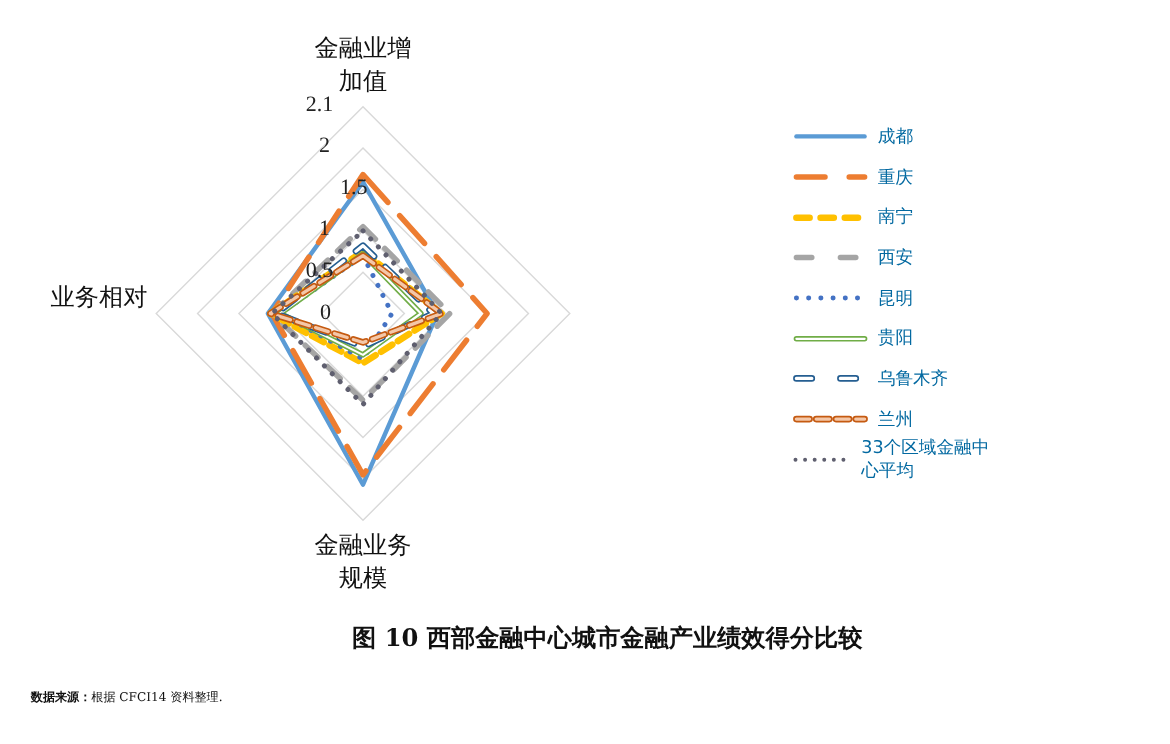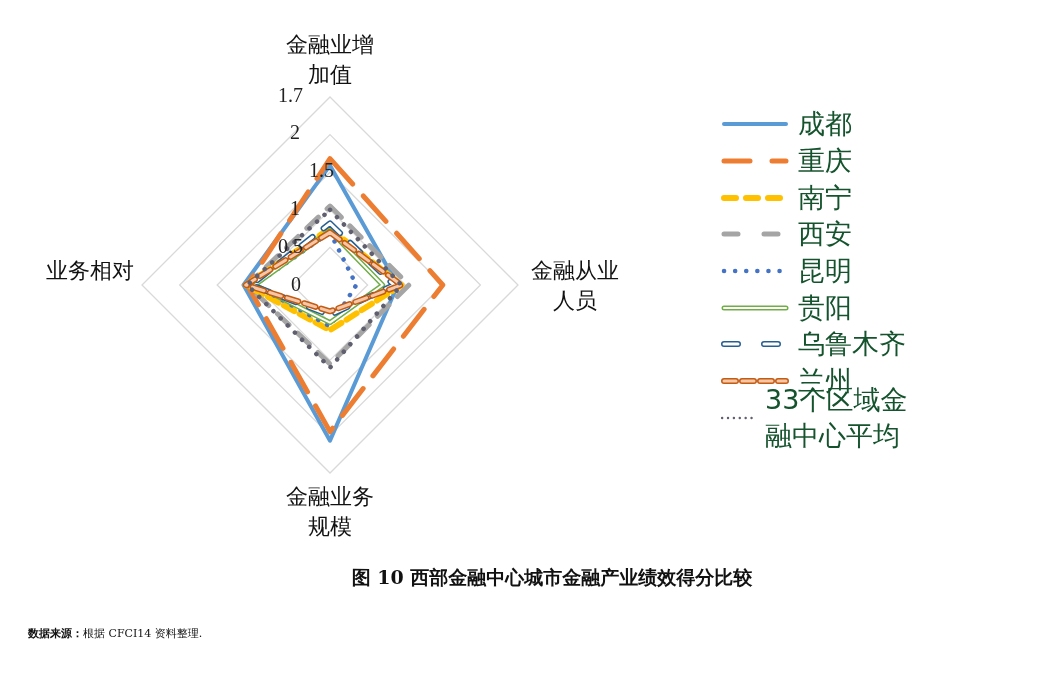--- a/index.html
+++ b/index.html
@@ -4,23 +4,23 @@
 <style>
   html, body { margin:0; padding:0; background:#ffffff; }
   body { width:1064px; height:676px; position:relative; overflow:hidden;
          font-family:"DejaVu Sans", sans-serif; color:#111; }
   #chart { position:absolute; left:0; top:0; width:912px; height:560px; }
   .axis-label { position:absolute; font-size:22px; line-height:30px; text-align:center; color:#111; }
   .tick { position:absolute; font-family:"Liberation Serif", serif; font-size:20px; color:#222; }
   .legend { position:absolute; left:720px; top:106px; }
   .legend-item { display:flex; align-items:center; height:36.7px; }
   .legend-item svg { width:70px; height:14px; margin-right:8px; }
-  .legend-label { font-size:27px; color:#14532d; }
+  .legend-label { font-size:16px; color:#0369a1; }
   .caption { position:absolute; left:0; width:1064px; top:565px; text-align:center;
-             font-family:"DejaVu Serif", serif; font-weight:bold; font-size:19px; padding-left:40px; box-sizing:border-box; }
+             font-family:"DejaVu Serif", serif; font-weight:bold; font-size:22px; padding-left:40px; box-sizing:border-box; }
   .source { position:absolute; left:28px; top:626px; font-family:"DejaVu Serif", serif; font-size:11px; }
   .source b { font-weight:bold; }
 </style>
 </head>
 <body>
 
 <div id="chart">
   <svg id="plot" width="1064" height="560">
       <polygon points="330,247.4 367.6,285 330,322.6 292.4,285" fill="none" stroke="#d9d9d9" stroke-width="1.3"></polygon>
       <polygon points="330,209.8 405.2,285 330,360.2 254.8,285" fill="none" stroke="#d9d9d9" stroke-width="1.3"></polygon>
@@ -56,38 +56,34 @@
       </g>
       <g>
         <polygon points="330,209.8 401.44,285 330,367.72 247.27999999999997,285" fill="none" stroke="#5f5f6f" stroke-width="4.5" stroke-linejoin="round" stroke-linecap="round" stroke-dasharray="0.1,10"></polygon>
       </g>
     </svg>
 
   <div class="axis-label" style="left:260px; top:30px; width:140px;">
     <div>金融业增</div>
     <div>加值</div>
   </div>
-  <div class="axis-label" style="left:510px; top:256px; width:130px;">
-    <div>金融从业</div>
-    <div>人员</div>
-  </div>
   <div class="axis-label" style="left:260px; top:482px; width:140px;">
     <div>金融业务</div>
     <div>规模</div>
   </div>
   <div class="axis-label" style="left:20px; top:256px; width:140px;">
     <div>业务相对</div>
   </div>
 
   <div class="tick" style="left:291px; top:273px;">0</div>
   <div class="tick" style="left:278px; top:235px;">0.5</div>
   <div class="tick" style="left:290px; top:197px;">1</div>
   <div class="tick" style="left:278px; top:159px;margin-left:31px;">1.5</div>
   <div class="tick" style="left:290px; top:121px;">2</div>
-  <div class="tick" style="left:278px; top:84px;">1.7</div>
+  <div class="tick" style="left:278px; top:84px;">2.1</div>
 
   <div class="legend" id="legend">
       <div class="legend-item">
         <svg viewBox="0 0 70 14">
           <line x1="4" y1="7" x2="66" y2="7" stroke="#5b9bd5" stroke-width="4" stroke-linecap="round"></line>
         </svg>
         <span class="legend-label">成都</span>
       </div>
       <div class="legend-item">
         <svg viewBox="0 0 70 14">

